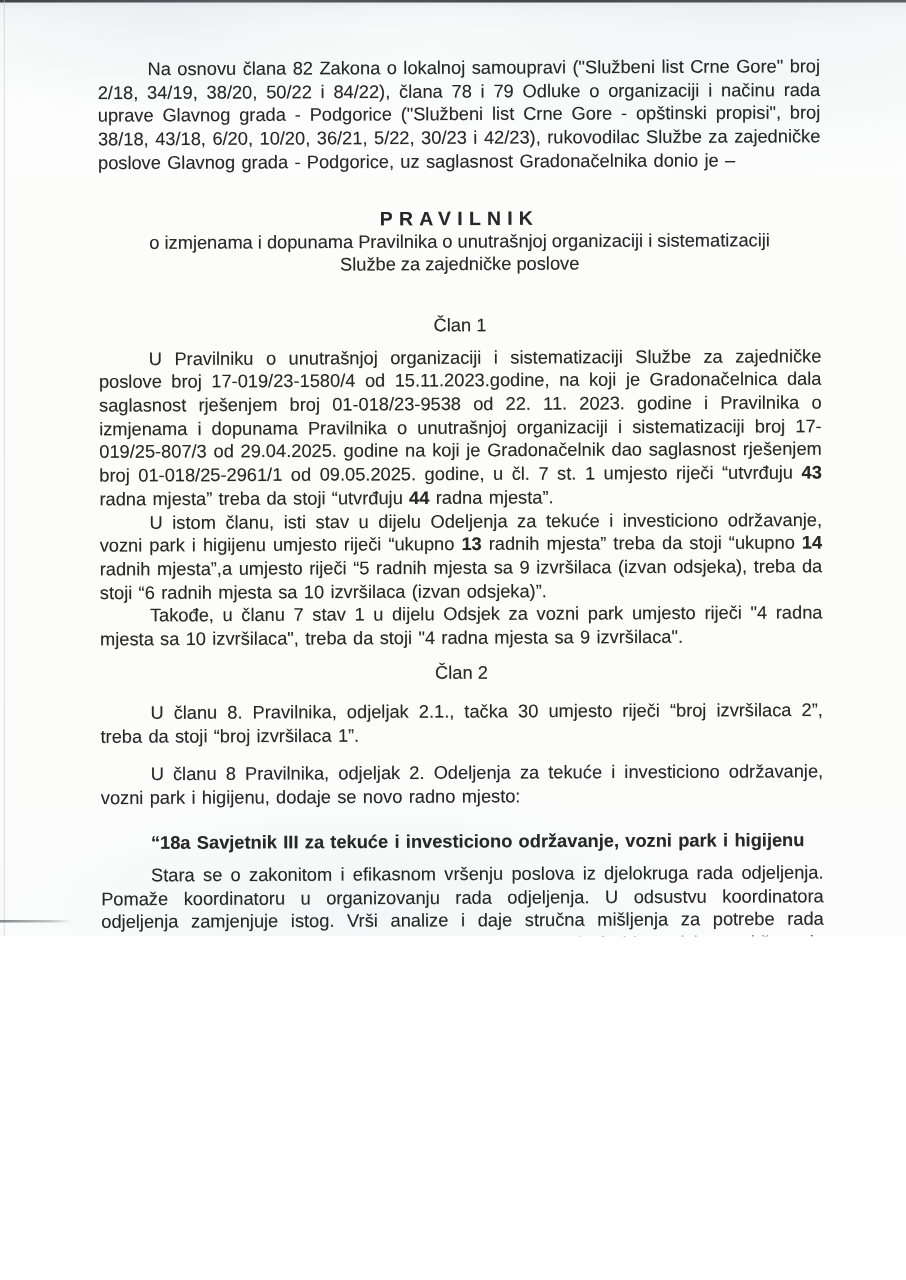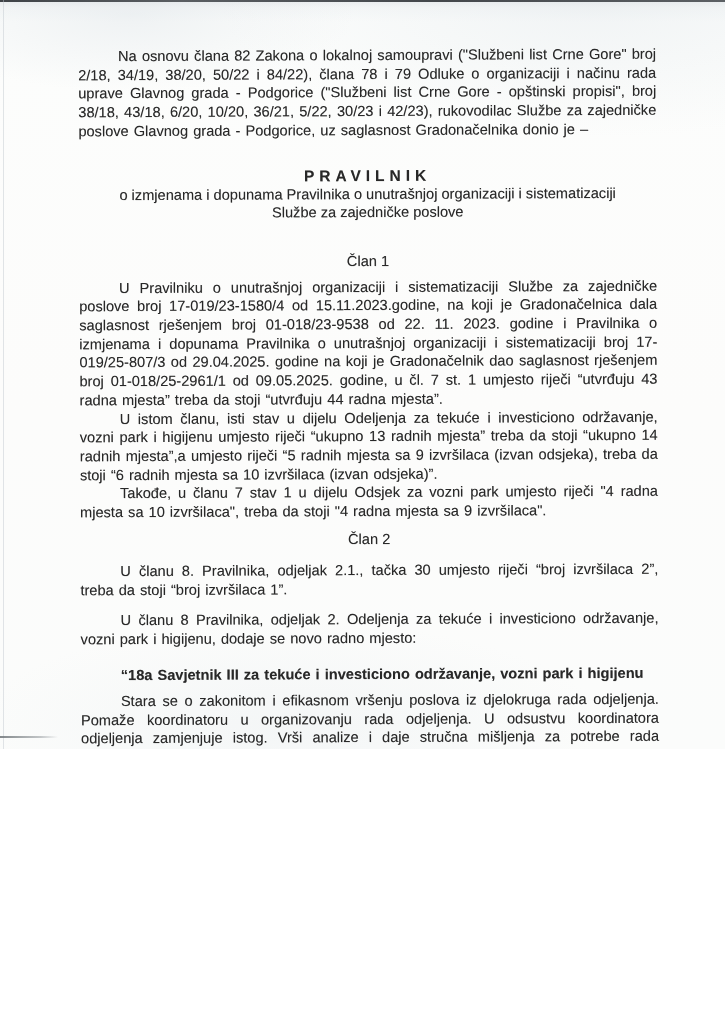--- a/index.html
+++ b/index.html
@@ -42,21 +42,21 @@
     text-align: justify;
     text-indent: 40px;
     font-size: 14.6px;
     line-height: 18.7px;
     word-spacing: 1px;
   }
   .para.bold { font-weight: bold; }
   .para.gap-xs { margin-top: 7px; }
   .para.gap-sm { margin-top: 11px; }
   .para.gap-md { margin-top: 18px; }
-  .b { font-weight: normal; }
+  .b { font-weight: bold; }
   .title-block { margin-top: 26px; }
   .doc-title {
     text-align: center;
     font-weight: bold;
     font-size: 15.5px;
     letter-spacing: 5px;
     line-height: 19px;
   }
   .doc-subtitle {
     text-align: center;

